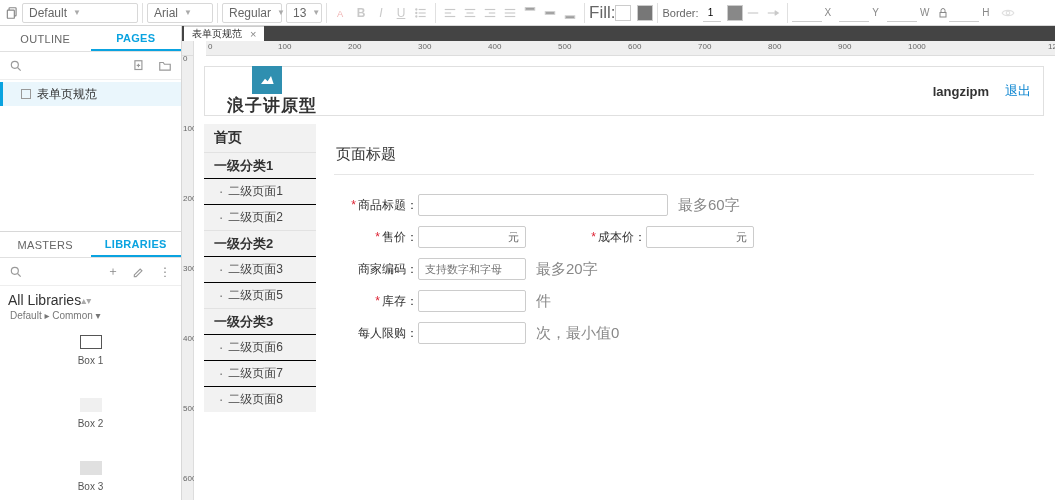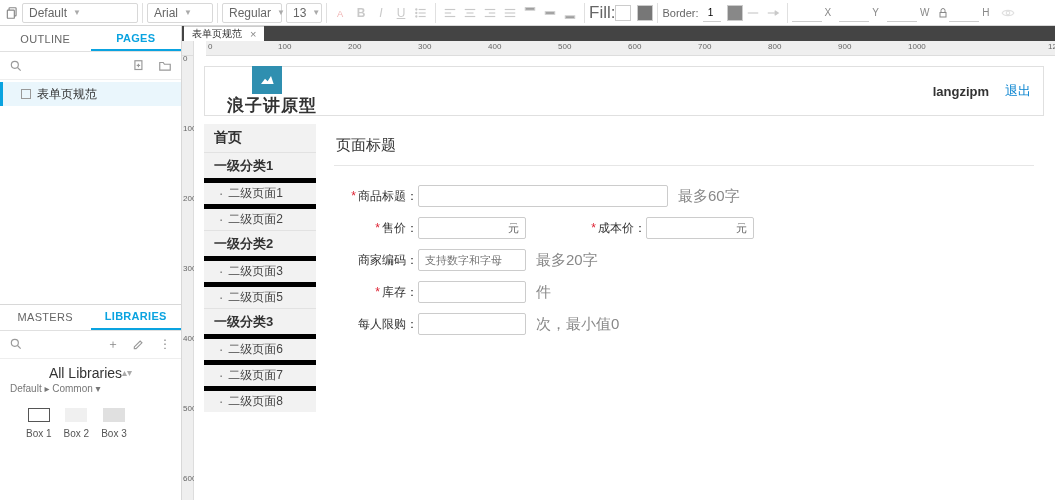--- a/index.html
+++ b/index.html
@@ -23,24 +23,24 @@
     
     .tabs { display:flex; height:26px; border-bottom:1px solid #e0e0e0; }
     .tab { flex:1; display:flex; align-items:center; justify-content:center; font-size:11px; color:#666; letter-spacing:.3px; cursor:pointer; }
     .tab.active { color:#0aa3e0; border-bottom:2px solid #0aa3e0; font-weight:600; }
     .tools-row { height:28px; display:flex; align-items:center; padding:0 6px; gap:6px; border-bottom:1px solid #eee; }
     .search { flex:1; height:18px; }
     .page-item { height:24px; display:flex; align-items:center; padding-left:18px; gap:6px; background:#eaf6fc; border-left:3px solid #0aa3e0; font-size:12px; color:#333; margin:2px 0; }
     .page-glyph { width:10px; height:10px; border:1px solid #999; }
     
     .bottom { border-top:1px solid #d8d8d8; flex:1; display:flex; flex-direction:column; }
-    .lib-head { font-size:14px; color:#333; padding:6px 19px 2px; display:flex; justify-content:center; align-items:center; }
+    .lib-head { font-size:14px; color:#333; padding:6px 8px 2px; display:flex; justify-content:flex-start; align-items:center; }
     .lib-caret { font-size:10px; color:#aaa; }
     .lib-sub { font-size:10px; color:#777; padding:0 10px 6px; }
-    .shapes { display:flex; gap:12px; padding:8px 26px; }
+    .shapes { display:flex; gap:32px; padding:8px 8px;flex-direction:column; }
     .shape { display:flex; flex-direction:column; align-items:center; gap:6px; font-size:10px; color:#555; }
     .shape .sq { width:22px; height:14px; border:1px solid #555; }
     .shape .sq.fill1 { background:#f0f0f0; border-color:#f0f0f0; }
     .shape .sq.fill2 { background:#e0e0e0; border-color:#e0e0e0; }
     
     .doc-tabs { height:15px; background:#444; color:#fff; font-size:10px; display:flex; align-items:stretch; padding-left:2px; }
     .doc-tab { background:#fff; color:#333; display:flex; align-items:center; padding:0 8px; gap:8px; border-top:1px solid #ccc; }
     .close-x { color:#888; font-size:11px; cursor:pointer; }
     
     .hruler { height:15px; background:#efefef; border-bottom:1px solid #ddd; position:relative; font-size:8px; color:#666; overflow:hidden; margin-left:12px; }
@@ -53,24 +53,24 @@
     
     .header-box { position:absolute; left:10px; top:10px; right:190px; width:840px; height:50px; border:1px solid #e0e0e0; display:flex; align-items:center; padding:0 12px; justify-content:space-between; }
     .logo { width:30px; height:28px; background:#2f8fb0; display:flex; align-items:center; justify-content:center; color:#fff; }
     .site-title { font-size:17px; font-weight:600; margin-left:10px; letter-spacing:1px; }
     .head-right { display:flex; align-items:center; gap:16px; font-size:13px; }
     .logout { color:#0a84d0; }
     
     .proto-side { position:absolute; left:10px; top:68px; width:112px; background:#f2f2f2; }
     .ps-title { height:28px; background:#f2f2f2; display:flex; align-items:center; padding-left:10px; font-size:14px; font-weight:600; }
     .ps-item { height:26px; display:flex; align-items:center; padding-left:10px; font-size:13px; font-weight:600; border-top:1px solid #e2e2e2; }
-    .ps-sub { height:26px; display:flex; align-items:center; padding-left:16px; font-size:12px; color:#444; border-top:5px solid #000000; }
+    .ps-sub { height:26px; display:flex; align-items:center; padding-left:16px; font-size:12px; color:#444; border-top:1px solid #000000; }
     .ps-sub::before { content:"▪"; font-size:6px; margin-right:6px; color:#888; }
     
-    .form-area { position:absolute; left:140px; top:74px; width:700px; }
+    .form-area { position:absolute; left:140px; top:83px; width:700px; }
     .form-title { font-size:15px; font-weight:500; border-bottom:1px solid #e6e6e6; padding:6px 2px 10px; margin-bottom:14px; }
     .frow { display:flex; align-items:center; height:32px; }
     .flabel { width:84px; text-align:right; font-size:12px; color:#333; }
     .flabel .req { color:#d23; margin-right:2px; }
     .finput { width:108px; height:22px; border:1px solid #ccc; border-radius:2px; padding:0 6px; font-size:11px; display:flex; align-items:center; justify-content:flex-end; color:#888; }
     .finput.wide { width:160px; }
     .finput input { border:none; width:100%; outline:none; font-size:11px; }
     .unit { font-size:11px; color:#666; }
     .hint { font-size:15px; color:#888; margin-left:10px; }
     .colon::after { content:"："; }

